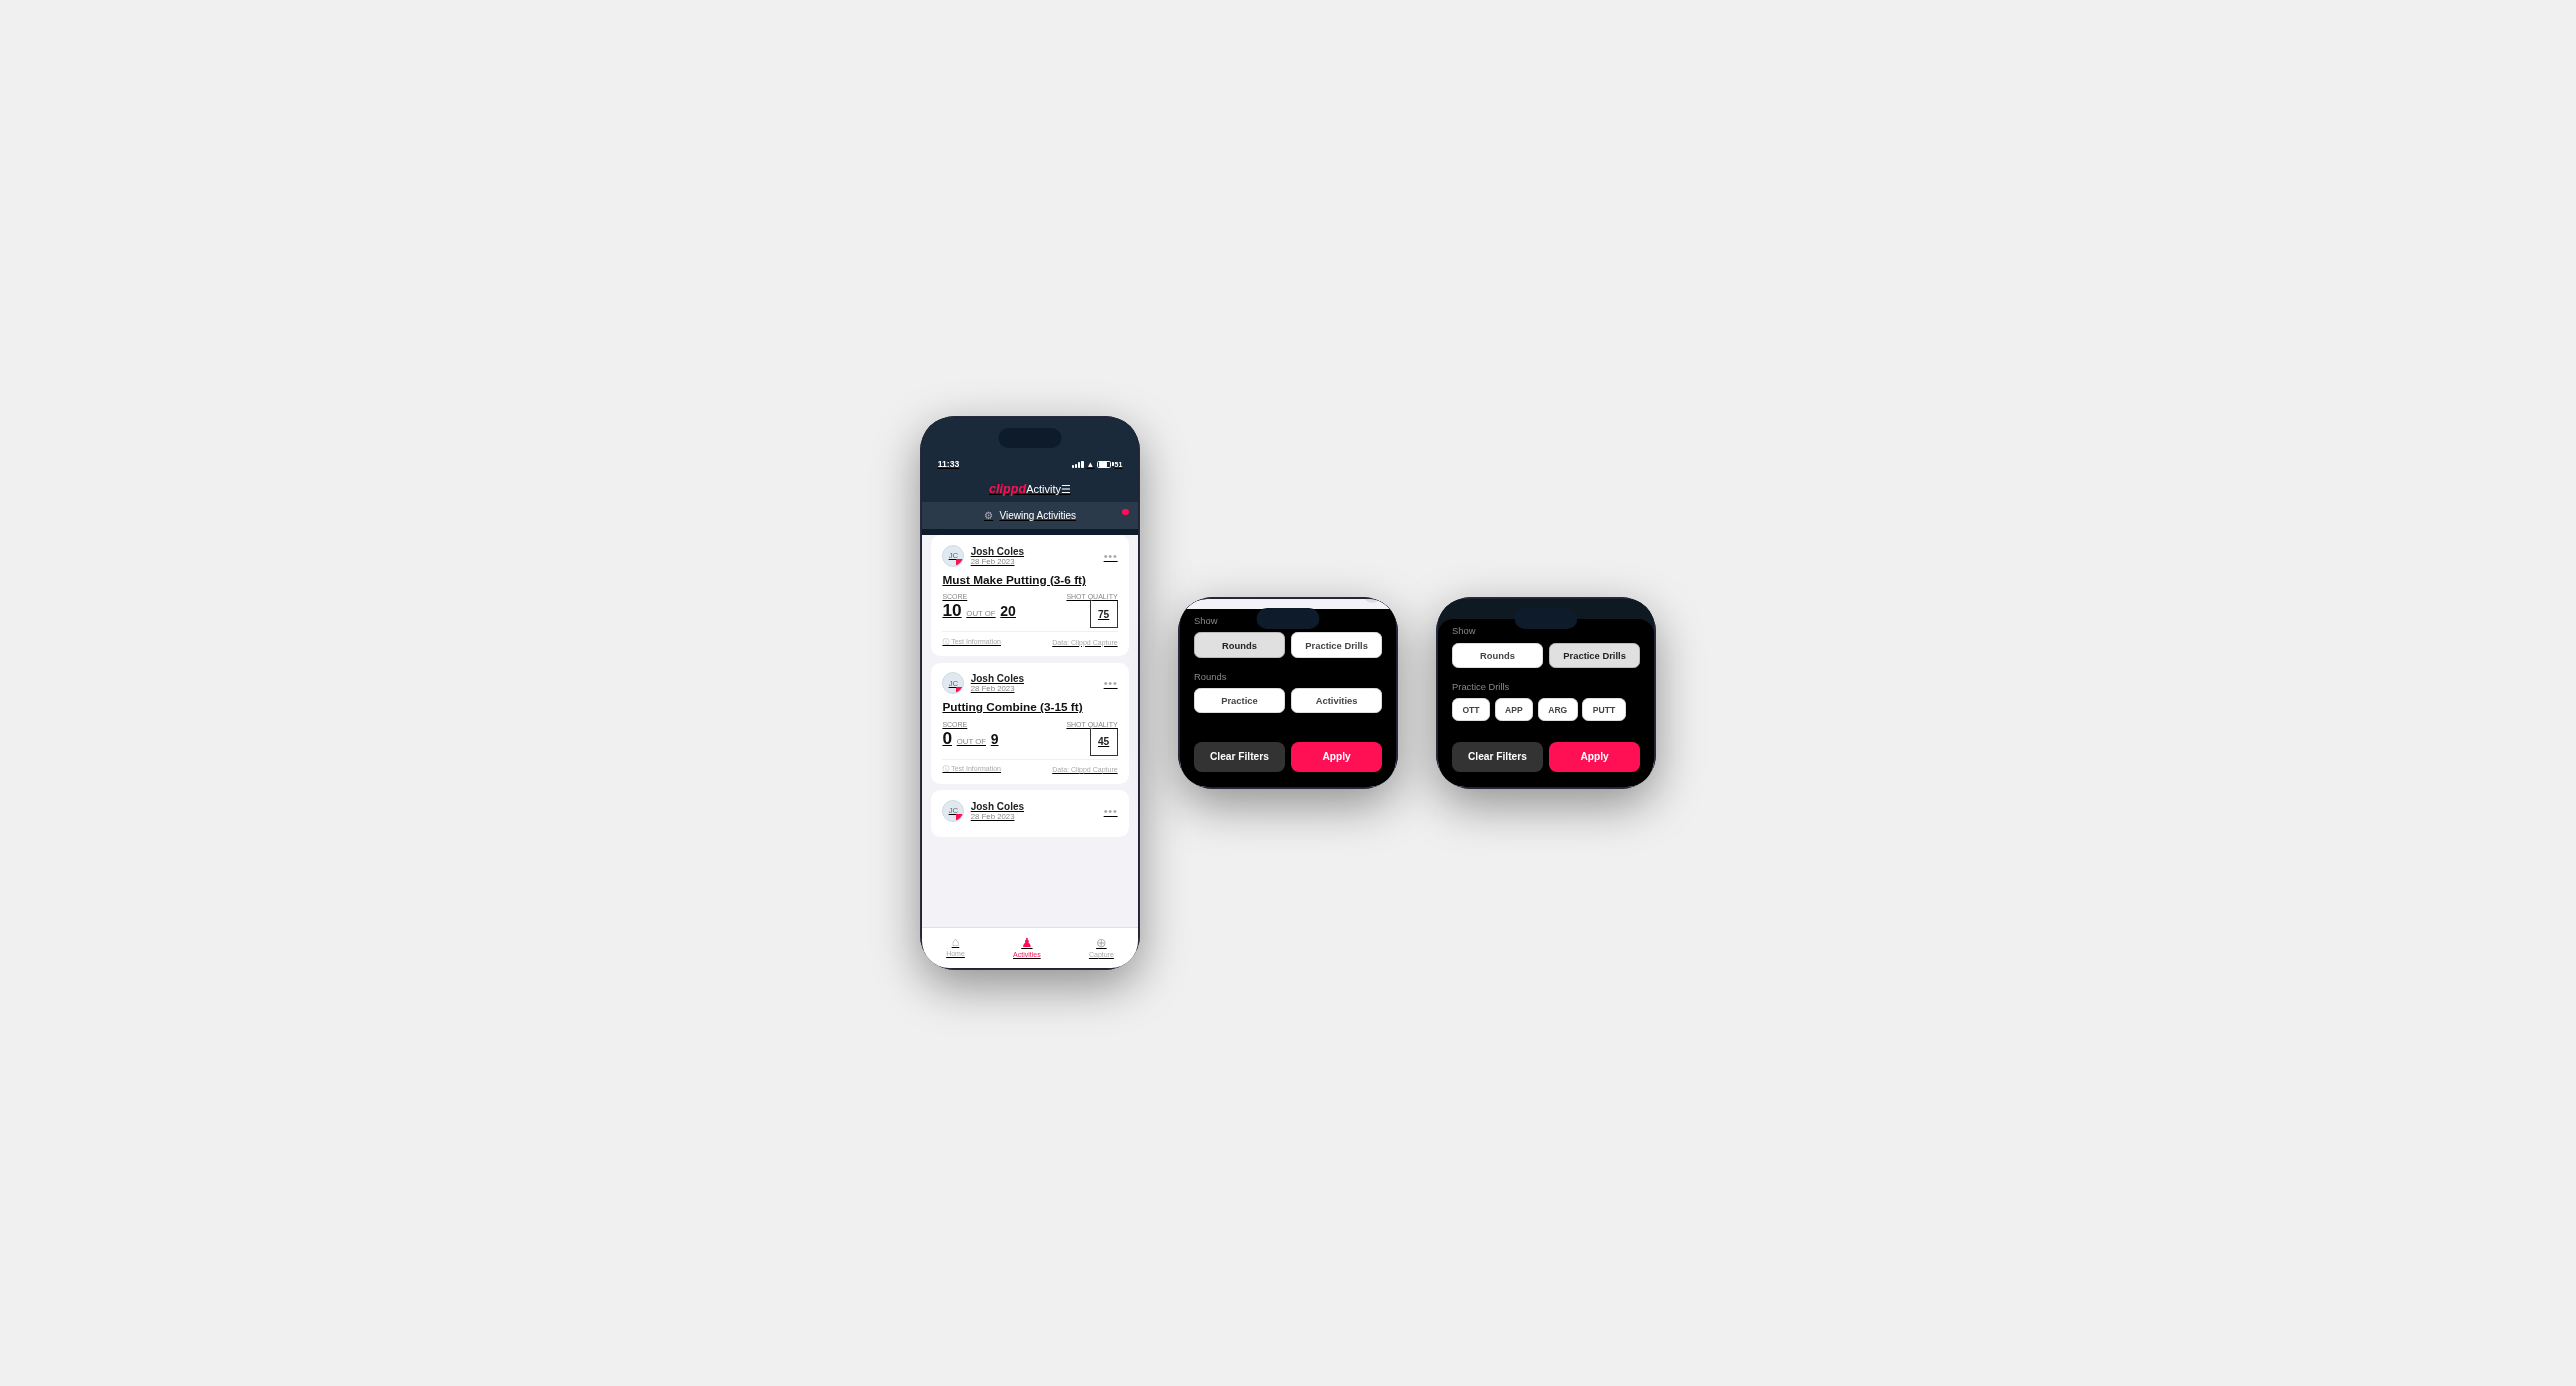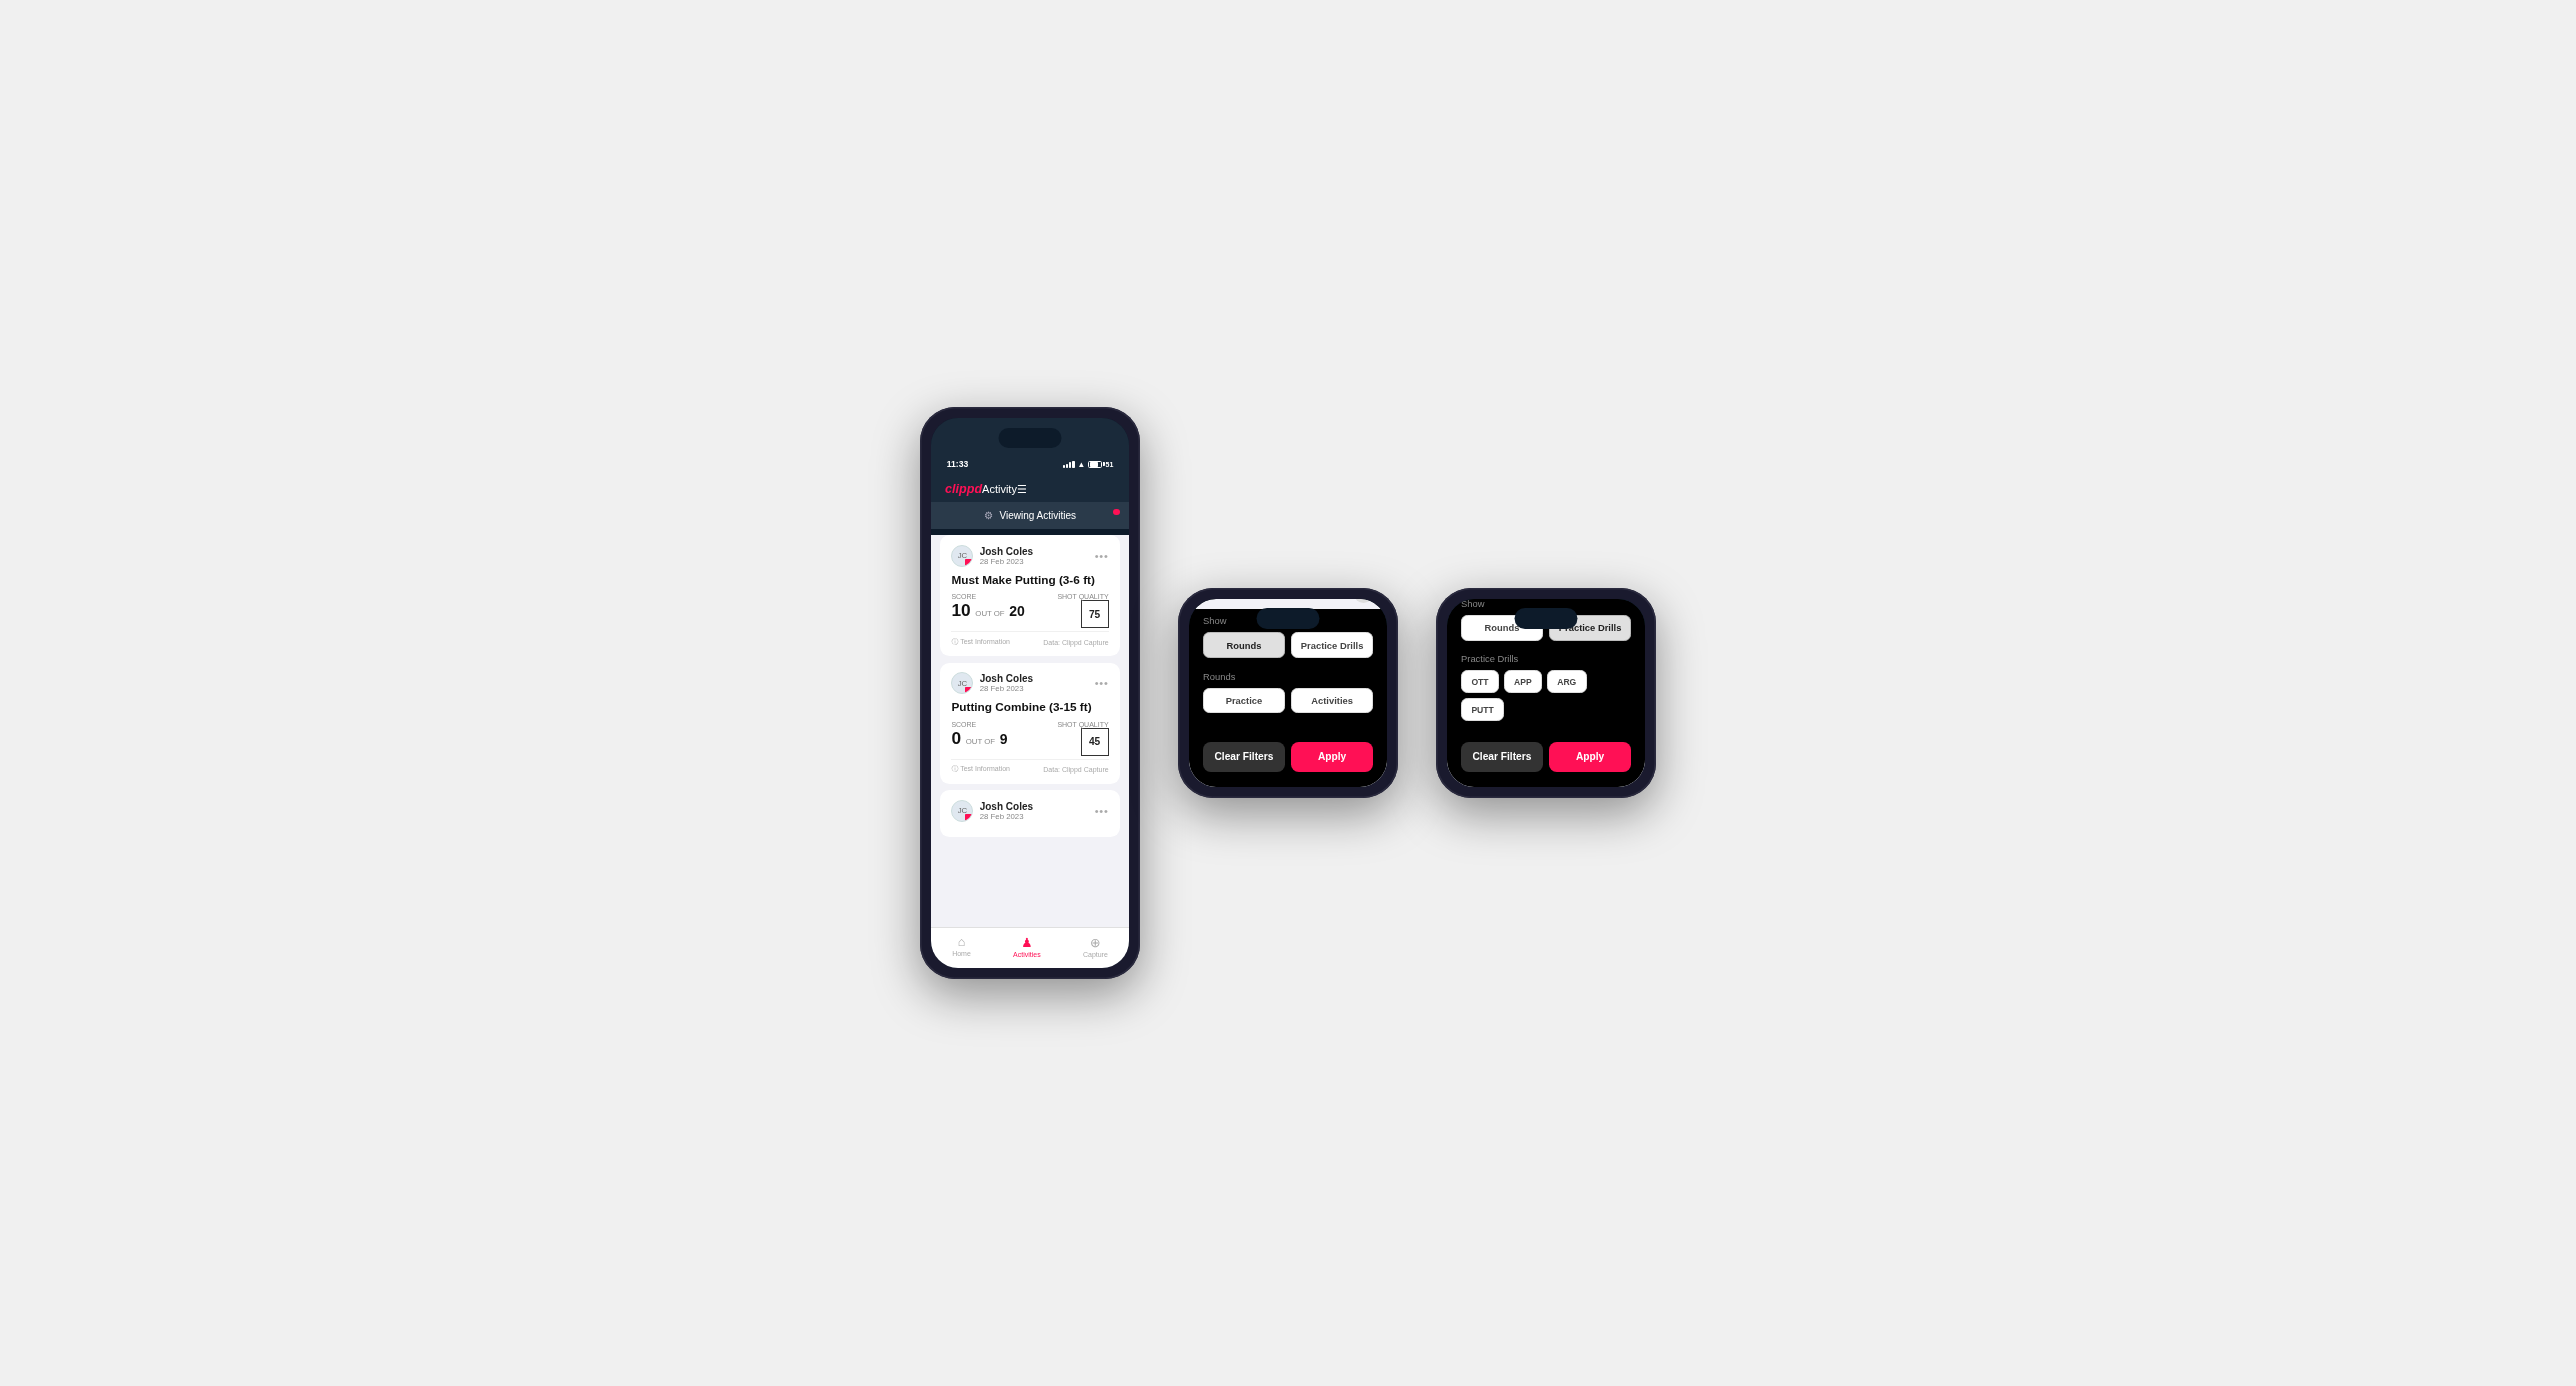--- a/index.html
+++ b/index.html
@@ -16,23 +16,24 @@
       gap: 38px;
       align-items: center;
       padding: 47px 31px;
     }
 
     
     .phone {
       width: 220px;
       background: #1a1a2e;
       border-radius: 35px;
-      padding: 11px;
+      padding: 2px;
       box-shadow: 0 15.7px 47px rgba(0,0,0,0.4), inset 0 0 0 1.6px #2a2a3e;
       position: relative;
+      text-decoration: underline;
     }
     .phone-inner {
       background: #0d1b2a;
       border-radius: 27px;
       overflow: hidden;
       position: relative;
     }
     
     .dynamic-island {
       position: absolute;
@@ -97,21 +98,21 @@
       height: 100%;
       background: #fff;
       border-radius: 0.8px;
       width: 70%;
     }
 
     
     .nav-bar {
       background: #1a2a3a;
       display: flex;
-      justify-content: flex-start;
+      justify-content: center;
       align-items: center;
       padding: 6.3px 14px;
     }
     .nav-logo {
       color: #ff1055;
       font-weight: 800;
       font-size: 12.6px;
       font-style: italic;
     }
     .nav-title {

